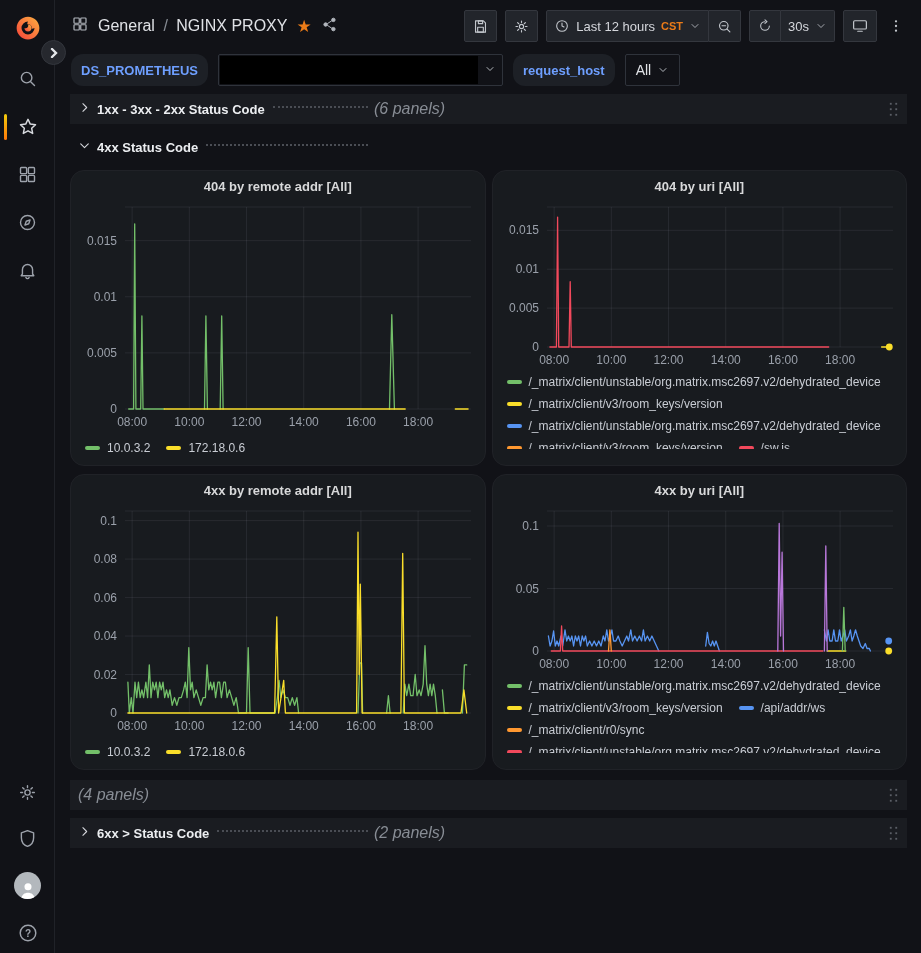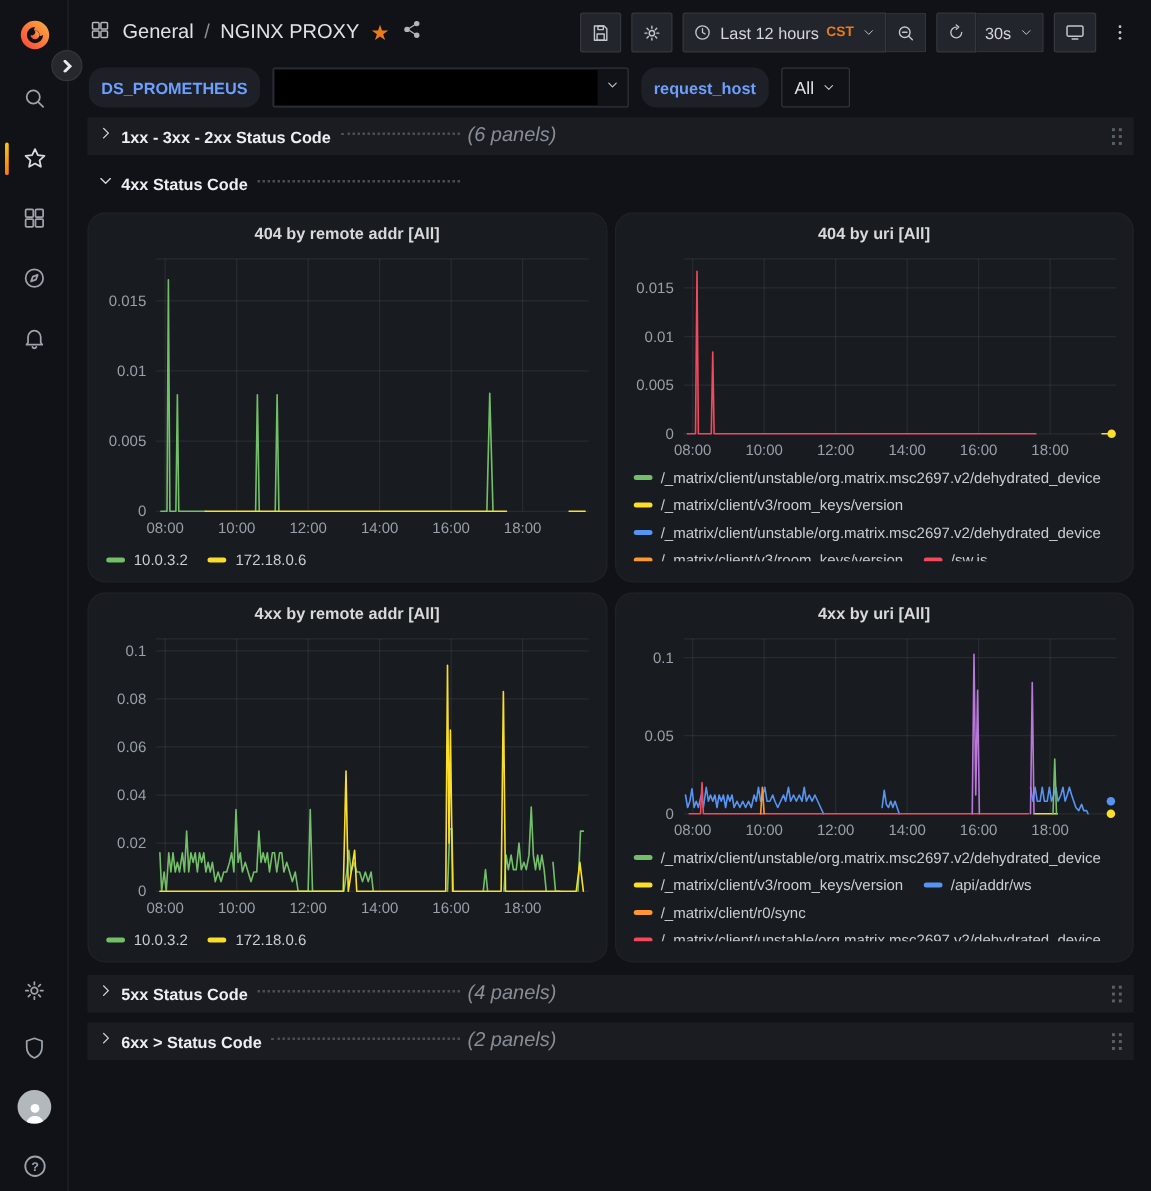--- a/index.html
+++ b/index.html
@@ -495,27 +495,20 @@
               </div>
               <div class="legend-item">
                 <span class="legend-swatch" style="background: rgb(242, 73, 92);"></span>
                 <span>/_matrix/client/unstable/org.matrix.msc2697.v2/dehydrated_device</span>
               </div>
             </div>
           </div>
         </div>
 
       <div class="dash-row collapsed">
-        <div class="row-head">
-          <span class="chev"><svg width="13" height="13" viewBox="0 0 24 24">
-                <path d="M9 5l7 7-7 7"></path>
-              </svg></span>
-          <span class="row-title">5xx Status Code</span>
-          <span class="leader"></span>
-        </div>
         <span class="row-count">(4 panels)</span>
         <span class="row-spacer"></span>
         <span class="drag-handle"></span>
       </div>
 
       <div class="dash-row collapsed">
         <div class="row-head">
           <span class="chev"><svg width="13" height="13" viewBox="0 0 24 24">
                 <path d="M9 5l7 7-7 7"></path>
               </svg></span>

